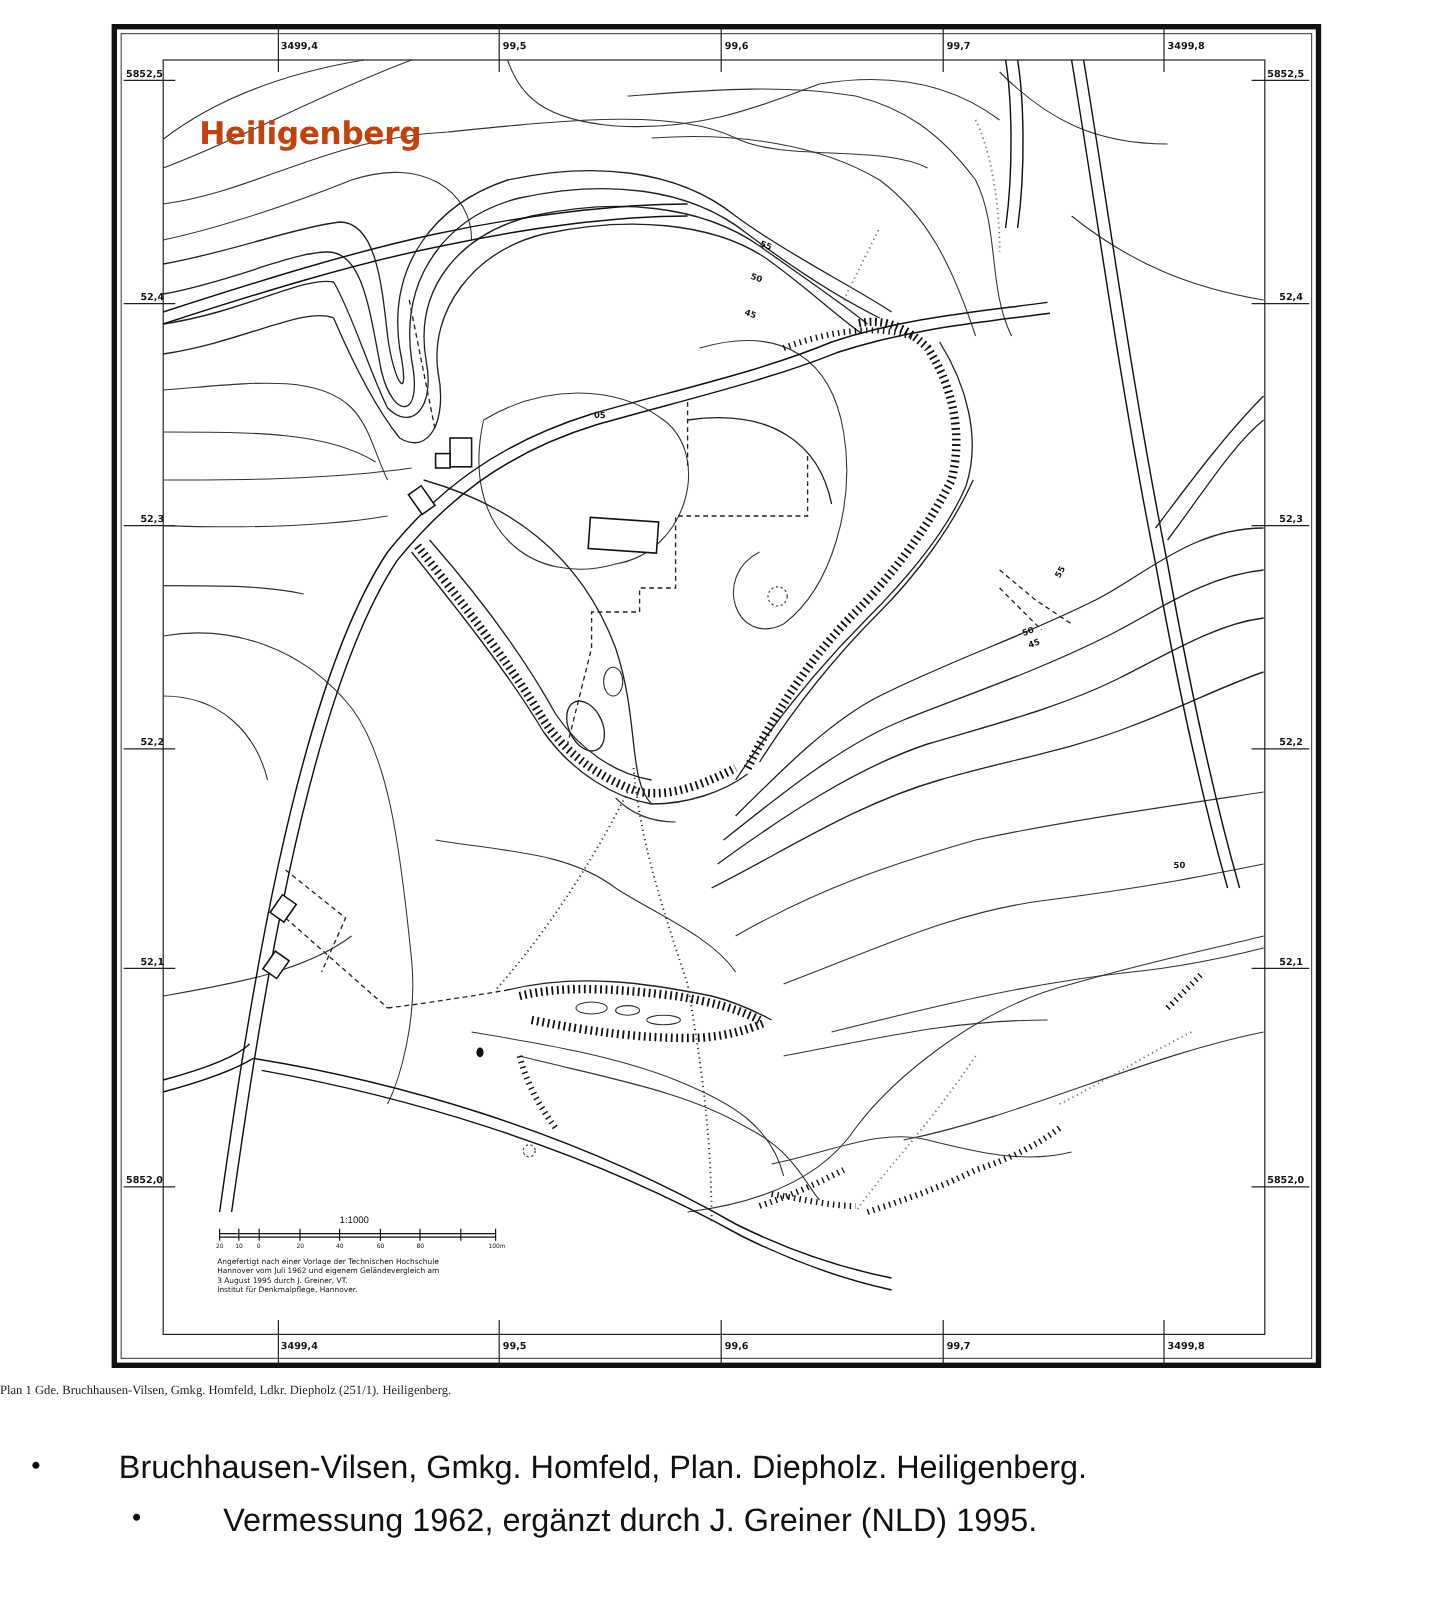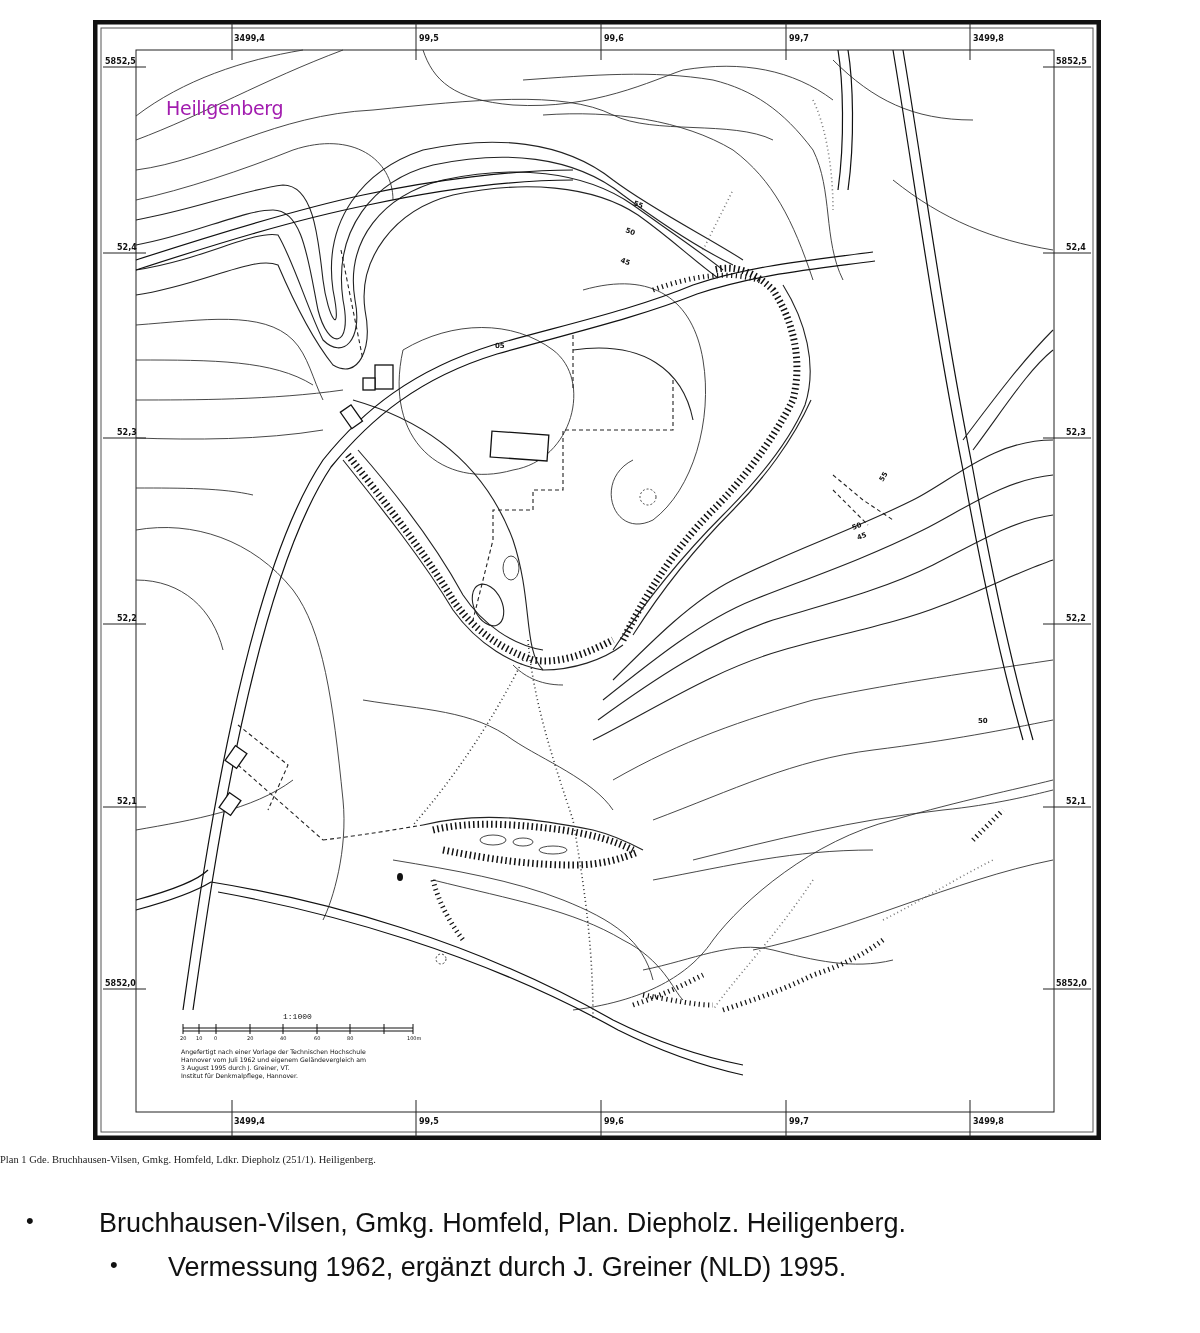--- a/index.html
+++ b/index.html
@@ -9,22 +9,22 @@
     .coord { font-family: "DejaVu Sans", sans-serif; font-weight: bold; font-size: 8px; fill: #111; }
     .contour { fill: none; stroke: #222; stroke-width: 1.1; }
     .contour-thin { fill: none; stroke: #333; stroke-width: 0.9; }
     .dash { fill: none; stroke: #222; stroke-width: 1.1; stroke-dasharray: 4 3; }
     .dot { fill: none; stroke: #333; stroke-width: 1.6; stroke-dasharray: 1 3; }
     .dotgrey { fill: none; stroke: #777; stroke-width: 1.6; stroke-dasharray: 1 3; }
     .road { fill: none; stroke: #111; stroke-width: 1.2; }
     .hatch { fill: none; stroke: #111; stroke-width: 7; stroke-dasharray: 1.5 3; }
     .hatchthin { fill: none; stroke: #111; stroke-width: 5; stroke-dasharray: 1.2 3.5; }
     .bldg { fill: #fff; stroke: #111; stroke-width: 1.3; }
-    #map-title { position: absolute; left: 166px; top: 96px; font-family: "DejaVu Sans", sans-serif; font-weight: normal; font-size: 19px; letter-spacing: -0.3px; color: #a21caf; }
-    #scale-label { position: absolute; left: 115px; top: 0; font-size: 8px; font-family: Liberation Mono, monospace; }
+    #map-title { position: absolute; left: 166px; top: 96px; font-family: "DejaVu Sans", sans-serif; font-weight: bold; font-size: 26px; letter-spacing: -0.3px; color: #c2410c; }
+    #scale-label { position: absolute; left: 115px; top: 0; font-size: 8px; font-family: Liberation Sans, sans-serif; }
     #scale-notes { position: absolute; left: 2px; top: 34px; width: 240px; font-family: "DejaVu Sans", sans-serif; font-size: 6.2px; line-height: 8px; }
     #map-caption { position: absolute; left: 0; top: 1154px; width: 1160px; font-family: "Liberation Serif", serif; font-size: 10.5px; line-height: 12px; color: #222; }
     .bullet-row { position: absolute; font-family: "Liberation Sans", sans-serif; font-size: 27px; color: #111; white-space: nowrap; }
     .bullet-dot { position: absolute; font-size: 22px; }
   </style>
 </head>
 <body>
 
 <div id="map-frame">
   <svg id="map-svg" width="1008" height="1120" viewBox="0 0 1008 1120">
@@ -250,14 +250,14 @@
 <div id="map-caption">
   <div>Plan 1  Gde. Bruchhausen-Vilsen, Gmkg. Homfeld, Ldkr. Diepholz (251/1). Heiligenberg.</div>
 </div>
 
 <div class="bullet-row" style="left:0;top:1208px;">
   <span class="bullet-dot" style="left:26px;top:0;">•</span>
   <span style="position:absolute;left:99px;top:0;">Bruchhausen-Vilsen,  Gmkg. Homfeld, Plan. Diepholz. Heiligenberg.</span>
 </div>
 <div class="bullet-row" style="left:0;top:1252px;">
   <span class="bullet-dot" style="left:110px;top:0;">•</span>
-  <span style="position:absolute;left:168px;top:0;">Vermessung  1962, ergänzt durch J. Greiner (NLD) 1995.</span>
+  <span style="position:absolute;left:186px;top:0;">Vermessung  1962, ergänzt durch J. Greiner (NLD) 1995.</span>
 </div>
 
 </body></html>

